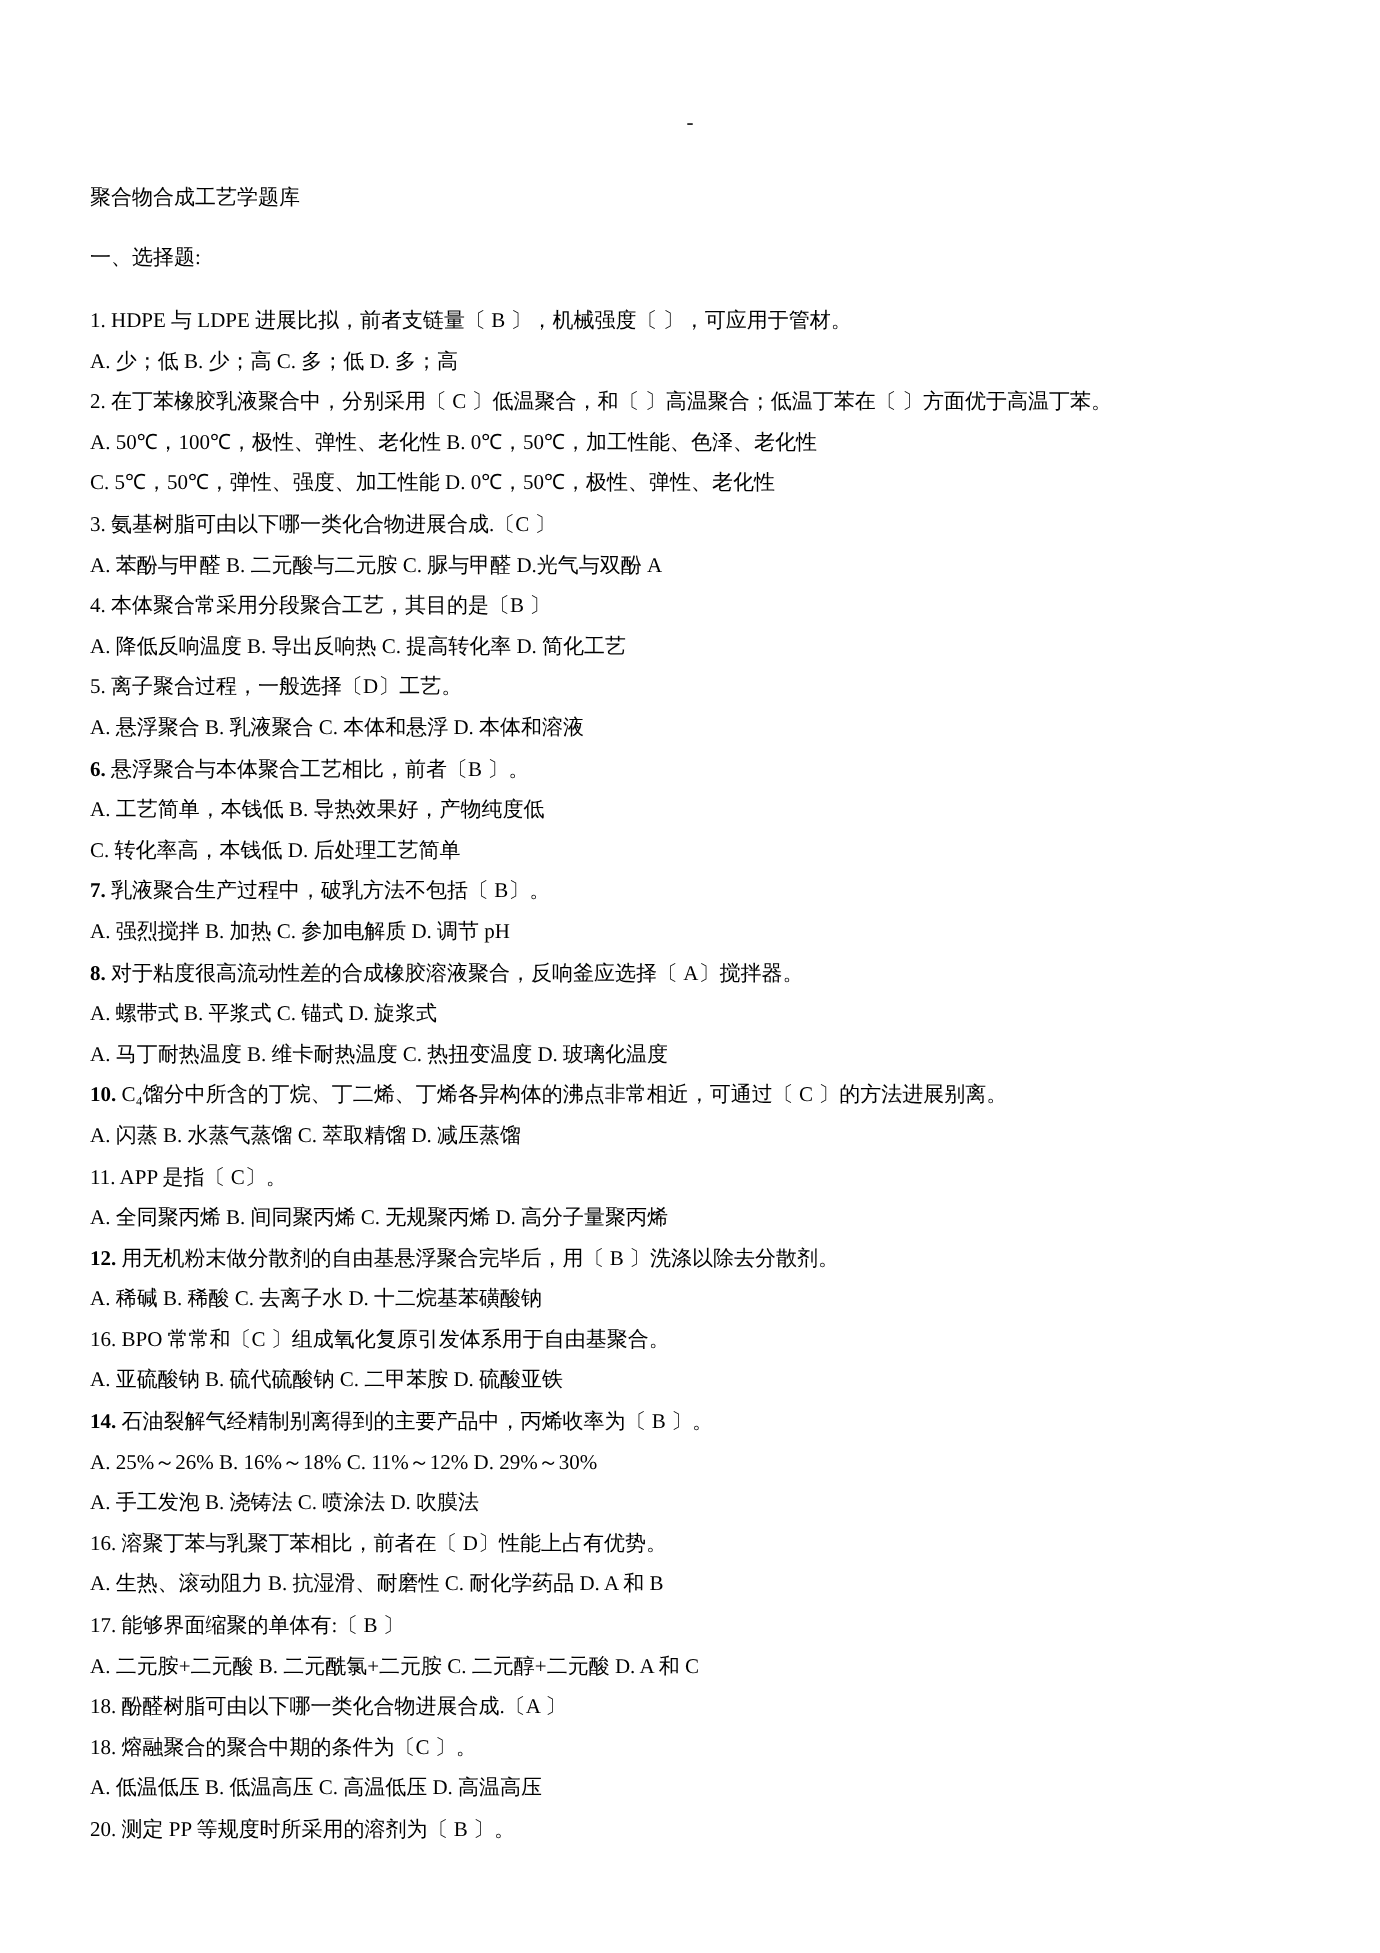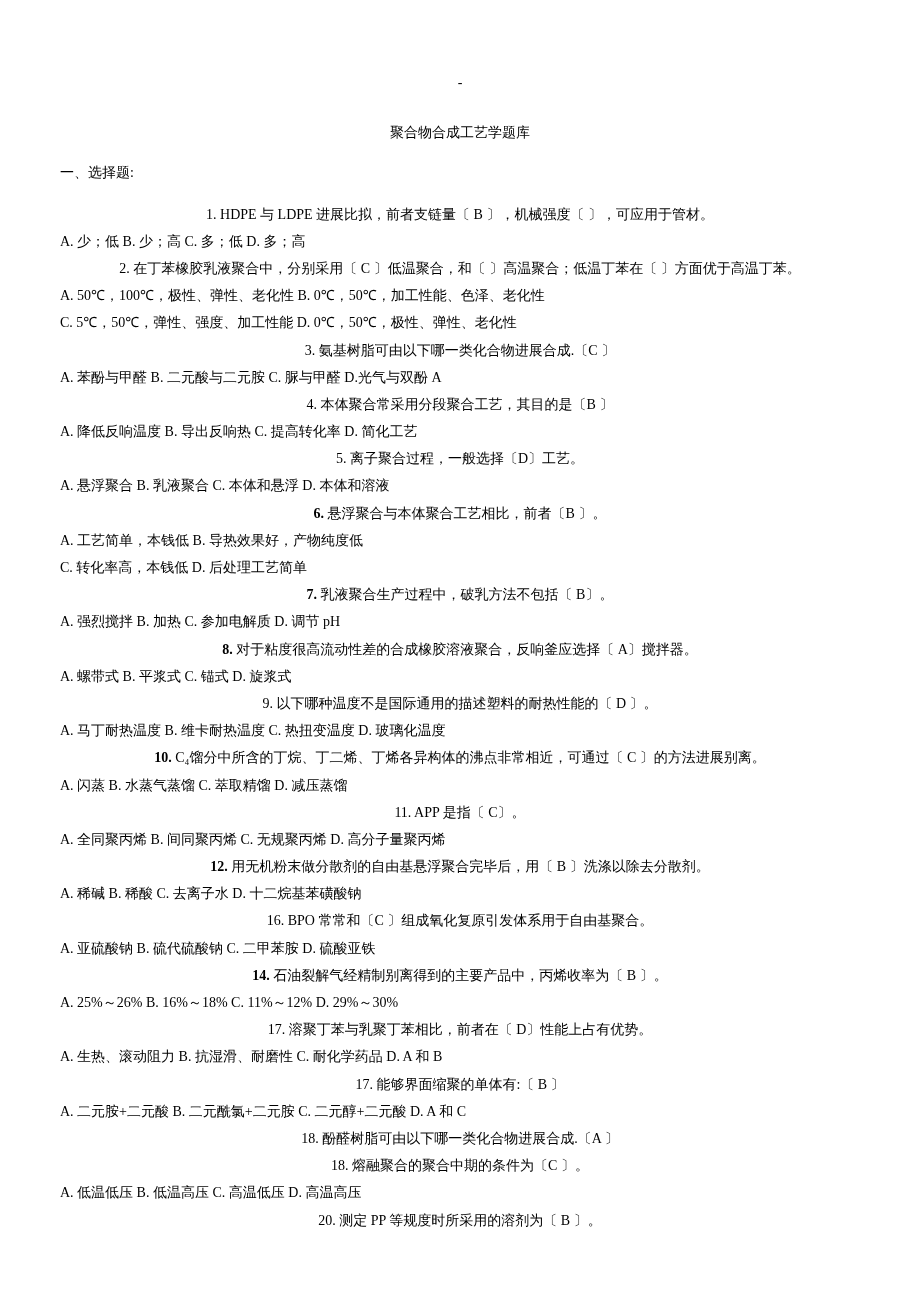--- a/index.html
+++ b/index.html
@@ -10,31 +10,30 @@
       color: #000;
       background: #fff;
       width: 920px;
       padding: 70px 60px 50px 60px;
     }
     .dash-top {
       text-align: center;
       margin-bottom: 25px;
     }
     .title {
-      text-align: center;
+      text-align: left;
       margin-bottom: 15px;
       font-weight: normal;
     }
     .section-header {
       margin-bottom: 16px;
     }
     .question {
       margin-bottom: 2px;
       white-space: nowrap;
-      text-align: center;
     }
     .choices {
       margin-bottom: 2px;
       white-space: nowrap;
     }
     .bold-q { font-weight: bold; }
   </style>
 </head>
 <body>
 
@@ -53,33 +52,33 @@
     <div class="choices">A. 降低反响温度         B. 导出反响热           C. 提高转化率          D. 简化工艺</div>
     <div class="question">5. 离子聚合过程，一般选择〔D〕工艺。</div>
     <div class="choices">A. 悬浮聚合             B. 乳液聚合             C. 本体和悬浮           D. 本体和溶液</div>
     <div class="question"><span class="bold-q">6.</span> 悬浮聚合与本体聚合工艺相比，前者〔B 〕。</div>
     <div class="choices">A. 工艺简单，本钱低        B. 导热效果好，产物纯度低</div>
     <div class="choices">C. 转化率高，本钱低        D. 后处理工艺简单</div>
     <div class="question"><span class="bold-q">7.</span> 乳液聚合生产过程中，破乳方法不包括〔 B〕。</div>
     <div class="choices">A. 强烈搅拌        B. 加热             C. 参加电解质    D. 调节 pH</div>
     <div class="question"><span class="bold-q">8.</span> 对于粘度很高流动性差的合成橡胶溶液聚合，反响釜应选择〔 A〕搅拌器。</div>
     <div class="choices">A. 螺带式         B. 平浆式          C. 锚式         D. 旋浆式</div>
-    <div class="question">9. 以下哪种温度不是国际通用的描述塑料的耐热性能的〔 D 〕。</div>
     <div class="choices">A. 马丁耐热温度           B. 维卡耐热温度     C. 热扭变温度        D. 玻璃化温度</div>
     <div class="question"><span class="bold-q">10.</span> C₄馏分中所含的丁烷、丁二烯、丁烯各异构体的沸点非常相近，可通过〔  C 〕的方法进展别离。</div>
     <div class="choices">A. 闪蒸              B. 水蒸气蒸馏       C. 萃取精馏          D. 减压蒸馏</div>
     <div class="question">11. APP 是指〔 C〕。</div>
     <div class="choices">A. 全同聚丙烯           B. 间同聚丙烯     C. 无规聚丙烯          D. 高分子量聚丙烯</div>
     <div class="question"><span class="bold-q">12.</span> 用无机粉末做分散剂的自由基悬浮聚合完毕后，用〔 B 〕洗涤以除去分散剂。</div>
     <div class="choices">A. 稀碱               B. 稀酸   C. 去离子水            D. 十二烷基苯磺酸钠</div>
     <div class="question">16. BPO 常常和〔C 〕组成氧化复原引发体系用于自由基聚合。</div>
     <div class="choices">A. 亚硫酸钠          B. 硫代硫酸钠 C. 二甲苯胺           D. 硫酸亚铁</div>
     <div class="question"><span class="bold-q">14.</span> 石油裂解气经精制别离得到的主要产品中，丙烯收率为〔 B  〕。</div>
     <div class="choices">A. 25%～26%        B. 16%～18%    C. 11%～12%             D. 29%～30%</div>
-    <div class="question">17. 溶聚丁苯与乳聚丁苯相比，前者在〔 D〕性能上占有优势。</div>
+    <div class="choices">A. 手工发泡             B. 浇铸法           C. 喷涂法                   D. 吹膜法</div>
+    <div class="question">16. 溶聚丁苯与乳聚丁苯相比，前者在〔 D〕性能上占有优势。</div>
     <div class="choices"> A. 生热、滚动阻力       B. 抗湿滑、耐磨性    C. 耐化学药品             D. A 和 B</div>
     <div class="question">17. 能够界面缩聚的单体有:〔 B  〕</div>
     <div class="choices"> A. 二元胺+二元酸         B. 二元酰氯+二元胺    C. 二元醇+二元酸        D. A 和 C</div>
     <div class="question">18. 酚醛树脂可由以下哪一类化合物进展合成.〔A 〕</div>
     <div class="question">18. 熔融聚合的聚合中期的条件为〔C 〕。</div>
     <div class="choices"> A. 低温低压             B. 低温高压      C. 高温低压               D. 高温高压</div>
     <div class="question">20. 测定 PP 等规度时所采用的溶剂为〔 B 〕。</div>
   </div>
 
 </body></html>

